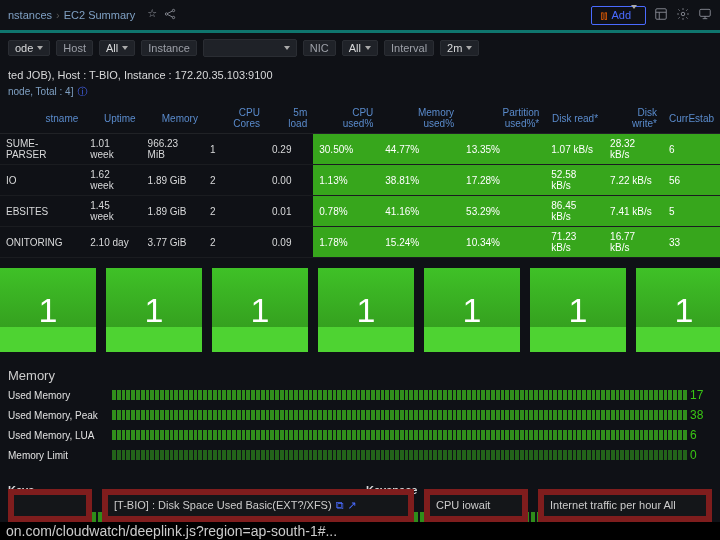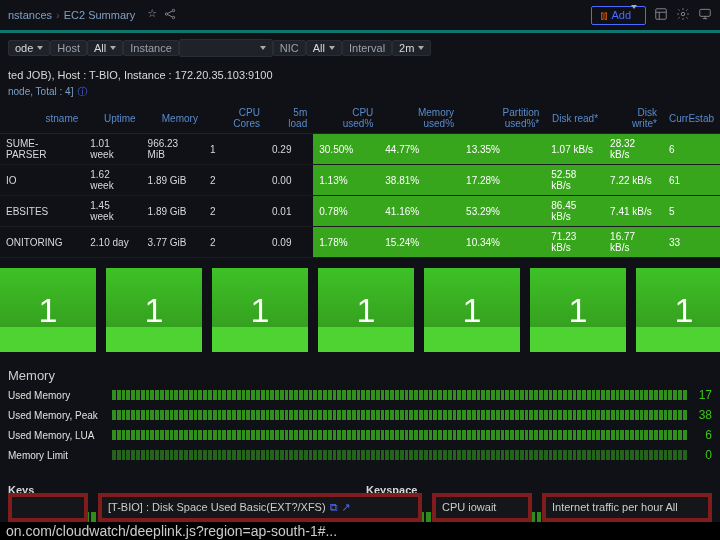--- a/index.html
+++ b/index.html
@@ -3,21 +3,21 @@
 <meta charset="utf-8">
 <style>
   html,body{margin:0;padding:0;background:#0f1116;color:#d8d9da;font-family:-apple-system,Helvetica,Arial,sans-serif;font-size:11px;width:720px;height:540px;overflow:hidden}
   .top{display:flex;align-items:center;height:30px;padding:0 8px;border-bottom:3px solid #0f766e;gap:8px}
   .crumb{color:#7fa0c3}
   .crumb .sep{color:#555;margin:0 4px}
   .top-icons{display:flex;gap:6px;margin-left:4px;color:#8e919a}
   .top-spacer{flex:1}
   .add-btn{border:1px solid #4a6bff;border-radius:2px;padding:2px 8px;color:#4a6bff}
   .add-btn .bars{color:#f60;margin-right:4px}
-  .ctl{height:30px;display:flex;align-items:center;padding:0 8px}
+  .ctl{height:30px;display:flex;align-items:center;gap:6px;padding:0 8px}
   .pill{background:#1f2228;border:1px solid #2a2d33;border-radius:2px;padding:1px 6px;color:#9da0a8}
   .select{background:#1f2228;border:1px solid #2a2d33;border-radius:2px;padding:1px 6px;color:#d8d9da;display:inline-flex;align-items:center;gap:4px}
   .select.inst{width:80px;height:14px}
   .caret{width:0;height:0;border-left:3px solid transparent;border-right:3px solid transparent;border-top:4px solid #aaa}
   .row-title{padding:6px 8px 2px}
   .row-sub{padding:2px 8px 4px;font-size:10px;color:#7fa0c3}
   .row-sub .info{margin-left:4px;color:#4a6bff}
   .tbl{width:100%;border-collapse:collapse;font-size:10px}
   .tbl th{color:#5a8bcc;font-weight:400;text-align:right;padding:4px 6px;border-bottom:1px solid #202226}
   .tbl td{padding:4px 6px;border-bottom:1px solid #1a1c20}
@@ -25,30 +25,30 @@
   .cards{display:flex;gap:10px;padding:10px 0 10px 0;overflow:hidden}
   .card{width:96px;height:84px;background:linear-gradient(180deg,#3fc127,#35a11f 70%,#4ed332 70%,#4ed332);color:#fff;display:flex;align-items:center;justify-content:center;font-size:34px;flex:none}
   .panel{padding:6px 8px 2px}
   .panel h4{margin:0 0 4px 0;font-size:13px;font-weight:400;color:#ccc}
   .mem-row{display:flex;align-items:center;height:16px;margin-bottom:4px}
   .mem-label{width:104px;font-size:10px;color:#e0e0e0}
   .mem-bar{flex:1;display:flex;gap:1px;height:10px}
   .mem-bar span{flex:1;background:#2f8d1a}
   .mem-bar.dim span{background:#23631a}
   .mem-bar.full span{background:#318f1c}
-  .mem-val{width:22px;text-align:right;color:#39c614;font-size:12px;margin-left:4px}
+  .mem-val{width:22px;color:#39c614;font-size:12px;margin-left:4px}
   .two{display:flex;gap:12px;padding:0 8px}
   .two .col{flex:1}
   .kv{display:flex;align-items:center;height:16px;margin-bottom:3px}
   .kv .l{width:42px;font-size:10px}
   .kv .b{flex:1;display:flex;gap:2px;height:12px}
   .kv .b span{flex:1;background:#2f8d1a}
   .kv .v{width:34px;text-align:right;font-size:12px;color:#39c614}
   .bottom{position:absolute;bottom:18px;left:0;right:0;display:flex;gap:10px;padding:0 8px;font-size:11px;color:#ccc}
-  .btitle{background:#141619;padding:4px 6px;border:4px solid #7f1d1d;flex:1}
+  .btitle{background:#141619;padding:4px 6px;border:6px solid #7f1d1d;flex:1}
   .btitle.sm{flex:0 0 80px}
   .link{margin-left:4px;color:#4a6bff}
   .status{position:absolute;bottom:0;left:0;right:0;height:18px;background:#000;color:#ccc;font-size:14px;padding:0 6px;display:flex;align-items:center}
   svg{width:14px;height:14px;stroke:#8e919a;fill:none;stroke-width:1.5}
 </style>
 </head>
 <body>
 
 <div class="top">
   <span class="crumb">
@@ -143,21 +143,21 @@
         <td>IO</td>
         <td>1.62 week</td>
         <td>1.89 GiB</td>
         <td>2</td>
         <td>0.00</td>
         <td class="bar-cell">1.13%</td>
         <td class="bar-cell">38.81%</td>
         <td class="bar-cell">17.28%</td>
         <td class="bar-cell">52.58 kB/s</td>
         <td class="bar-cell">7.22 kB/s</td>
-        <td class="bar-cell">61</td>
+        <td class="bar-cell">56</td>
       </tr>
       <tr>
         <td>EBSITES</td>
         <td>1.45 week</td>
         <td>1.89 GiB</td>
         <td>2</td>
         <td>0.01</td>
         <td class="bar-cell">0.78%</td>
         <td class="bar-cell">41.16%</td>
         <td class="bar-cell">53.29%</td>

